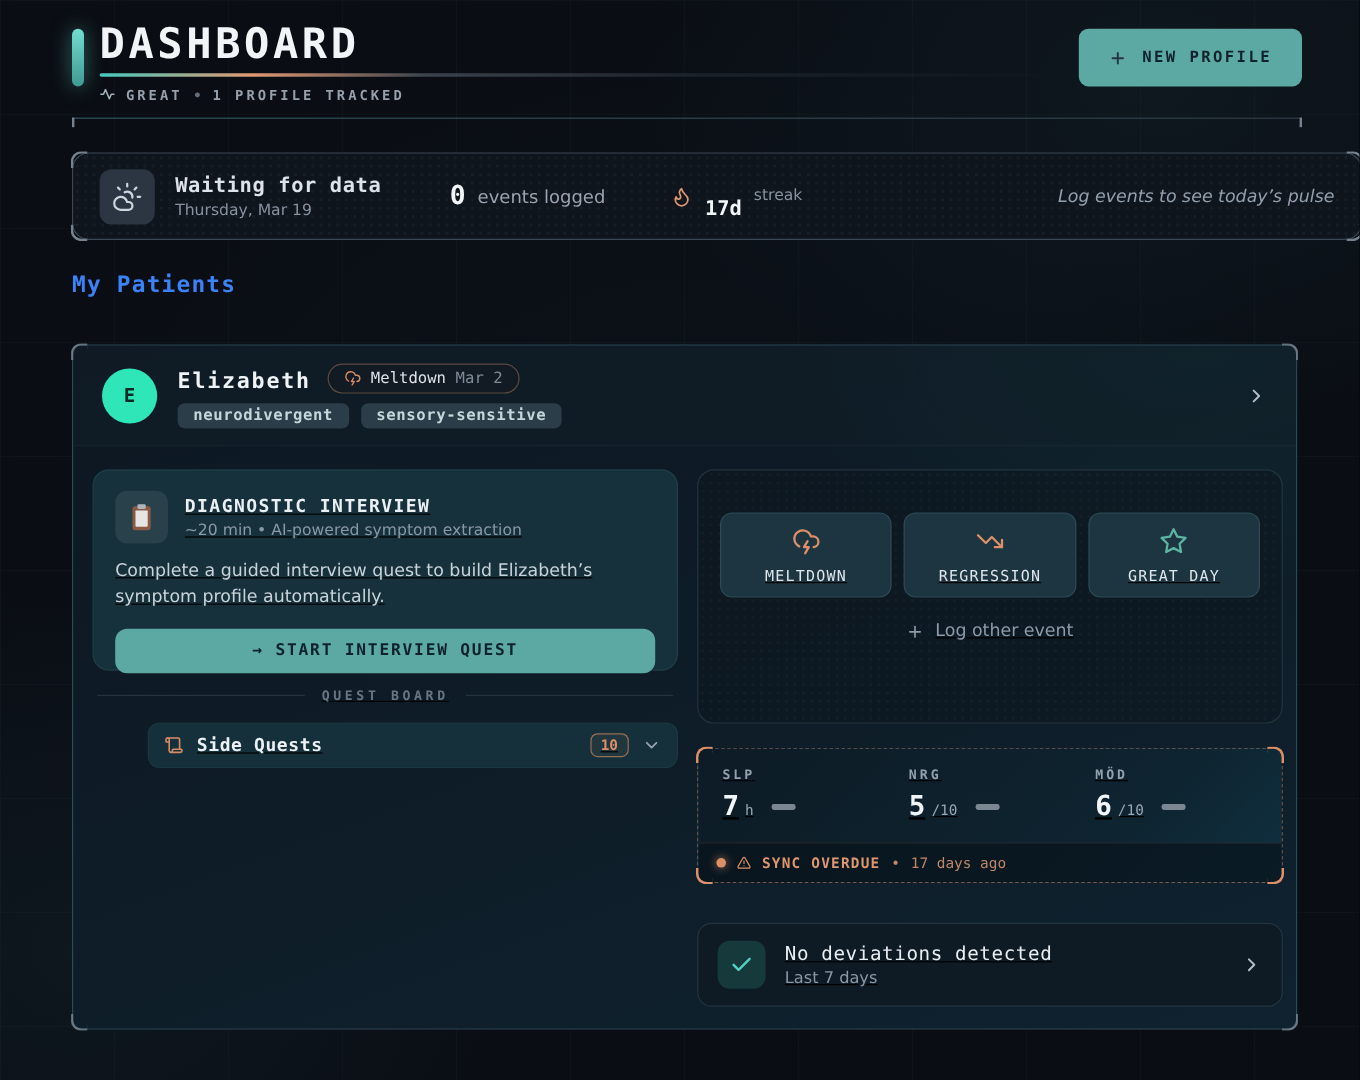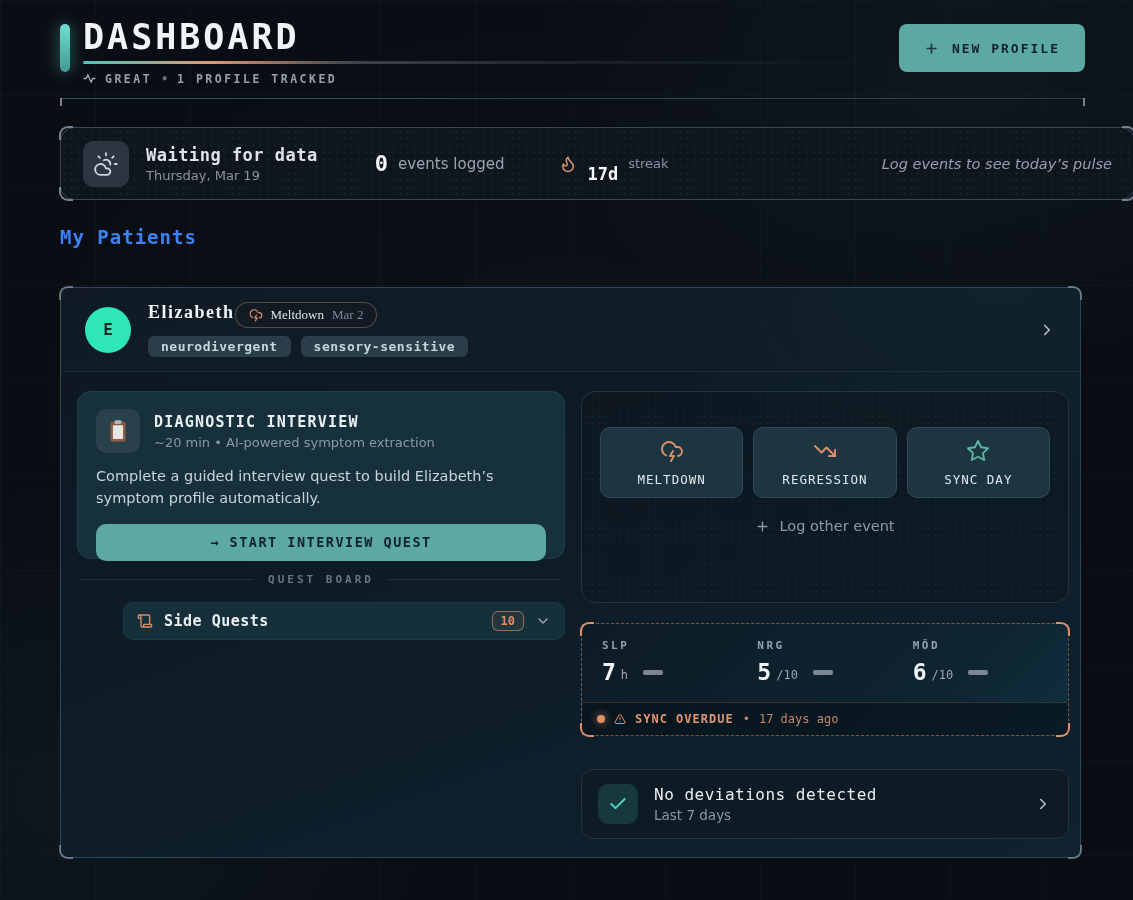--- a/index.html
+++ b/index.html
@@ -68,33 +68,33 @@
 
   
   .patient-card{top:287px;left:60px;width:1021px;height:571px;box-sizing:border-box;
     border:1px solid rgba(70,110,125,0.55);border-radius:6px;
     background:radial-gradient(520px 300px at 92% 0%,rgba(46,230,184,0.05),transparent 70%),
                linear-gradient(160deg,#0d1722 0%,#0e1d28 55%,#0f2230 100%);}
   .patient-header{height:84px;display:flex;align-items:center;padding:0 24px;cursor:pointer;
     border-bottom:1px solid rgba(255,255,255,0.06);background:rgba(18,30,40,0.45);border-radius:6px 6px 0 0;box-sizing:border-box;}
   .avatar{width:46px;height:46px;border-radius:50%;background:#2ee6b8;color:#0a2a24;display:grid;place-items:center;
     font-family:"DejaVu Sans Mono","Liberation Mono",monospace;font-size:16px;font-weight:bold;margin-right:17px;flex:none;}
-  .name-row{display:flex;align-items:flex-start;font-family:Liberation Serif, serif;}
+  .name-row{display:flex;align-items:flex-end;gap:14px;}
   .patient-name{font-size:18px;font-weight:bold;letter-spacing:1.5px;color:#f0f4f6;}
   .event-badge{display:inline-flex;align-items:center;gap:8px;padding:4px 13px;border:1px solid rgba(205,145,110,0.40);
     border-radius:999px;background:rgba(20,28,36,0.6);cursor:pointer;}
   .event-badge .icon{color:#d98c64;}
   .badge-label{font-size:13px;color:#dde3e9;}
   .badge-date{font-size:13px;color:#7f8b98;}
   .tags-row{display:flex;gap:10px;margin-top:8px;}
   .tag{padding:3px 13px;background:#2b3d49;border-radius:6px;font-size:13px;font-weight:bold;color:#c3d8da;letter-spacing:0.5px;}
   .chev-right{margin-left:auto;color:#b6bfc9;}
 
   .patient-body{display:flex;gap:16px;padding:19px 16px 0 16px;}
-  .col-left,.col-right{width:488px;flex:none;}
+  .col-left,.col-right{width:488px;flex:none;text-decoration:underline;}
 
   
   .interview-card{box-sizing:border-box;height:168px;background:#16313c;border:1px solid rgba(90,170,165,0.12);
     border-radius:14px;padding:17px 18px;}
   .interview-head{display:flex;align-items:center;gap:14px;}
   .interview-icon-box{width:44px;height:44px;border-radius:10px;background:rgba(255,255,255,0.08);display:grid;place-items:center;flex:none;}
   .interview-title{font-size:15px;font-weight:bold;letter-spacing:1.2px;color:#eaf0f3;}
   .interview-sub{font-size:13px;color:#8a99a5;margin-top:4px;}
   .interview-desc{margin:13px 0 0;font-size:14.5px;color:#c9d3da;line-height:1.5;}
   .start-quest-btn{margin-top:14px;width:100%;height:37px;background:#5ca9a3;border:none;border-radius:10px;cursor:pointer;
@@ -334,21 +334,21 @@
                   </svg>
               </span>
               <span class="lbl">REGRESSION</span>
             </button>
             <button class="ql-btn">
               <span class="icon-teal">
                 <svg width="24" height="24" viewBox="0 0 24 24" fill="none" stroke="currentColor" stroke-width="1.9" stroke-linecap="round" stroke-linejoin="round">
                     <polygon points="12 2 15.09 8.26 22 9.27 17 14.14 18.18 21.02 12 17.77 5.82 21.02 7 14.14 2 9.27 8.91 8.26 12 2"></polygon>
                   </svg>
               </span>
-              <span class="lbl">SYNC DAY</span>
+              <span class="lbl">GREAT DAY</span>
             </button>
           </div>
           <button class="log-other">
             <span>
               <svg width="15" height="15" viewBox="0 0 24 24" fill="none" stroke="currentColor" stroke-width="2.2" stroke-linecap="round">
                   <line x1="12" y1="5" x2="12" y2="19"></line>
                   <line x1="5" y1="12" x2="19" y2="12"></line>
                 </svg>
             </span>
             <span>Log other event</span>

